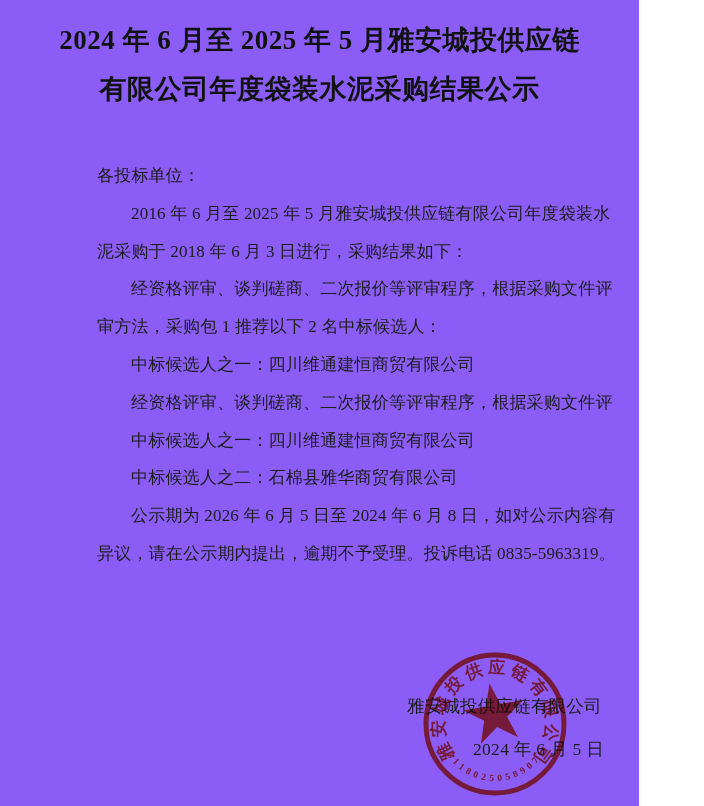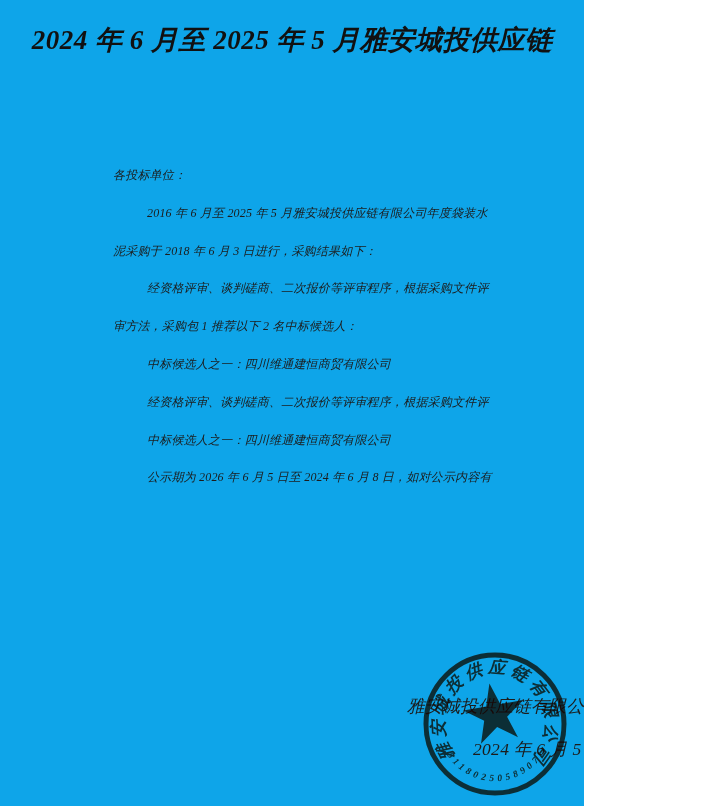--- a/index.html
+++ b/index.html
@@ -4,49 +4,47 @@
 <style>
   :root { --seal-color: #d5392c; --ink: #1c1c1c; }
   * { box-sizing: border-box; margin: 0; padding: 0; }
   html, body { background: #ffffff; }
   body {
     font-family: "Liberation Serif", "DejaVu Serif", serif;
     color: var(--ink);
   }
   .page {
     position: relative;
-    width: 584px;
+    width: 639px;
     height: 806px;
-    background: #0ea5e9;
+    background: #8b5cf6;
     overflow: hidden;
-    font-style: italic;
   }
   
   .doc-title {
     position: absolute;
     top: 16px;
     left: 30px;
     right: 30px;
     text-align: center;
     font-size: 27px;
     font-weight: 700;
     line-height: 49px;
     letter-spacing: 0.5px;
     color: #111;
   }
   
   .body-text {
     position: absolute;
     top: 157px;
     left: 97px;
     width: 514px;
-    font-size: 12px;
+    font-size: 17px;
     line-height: 37.8px;
     color: var(--ink);
-    margin-left: 16px;
   }
   .body-text p {
     white-space: nowrap;
     letter-spacing: 0.2px;
   }
   .body-text p.indent { text-indent: 34px; }
   
   .sig-company {
     position: absolute;
     top: 694px;
@@ -94,32 +92,35 @@
     letter-spacing: 3.8px;
   }
 </style>
 </head>
 <body>
 
 <div class="page">
 
   <div class="doc-title">
     <div>2024 年 6 月至 2025 年 5 月雅安城投供应链</div>
+    <div>有限公司年度袋装水泥采购结果公示</div>
   </div>
 
   <div class="body-text">
     <p>各投标单位：</p>
     <p class="indent">2016 年 6 月至 2025 年 5 月雅安城投供应链有限公司年度袋装水</p>
     <p>泥采购于 2018 年 6 月 3 日进行，采购结果如下：</p>
     <p class="indent">经资格评审、谈判磋商、二次报价等评审程序，根据采购文件评</p>
     <p>审方法，采购包 1 推荐以下 2 名中标候选人：</p>
     <p class="indent">中标候选人之一：四川维通建恒商贸有限公司</p>
     <p class="indent">经资格评审、谈判磋商、二次报价等评审程序，根据采购文件评</p>
     <p class="indent">中标候选人之一：四川维通建恒商贸有限公司</p>
+    <p class="indent">中标候选人之二：石棉县雅华商贸有限公司</p>
     <p class="indent">公示期为 2026 年 6 月 5 日至 2024 年 6 月 8 日，如对公示内容有</p>
+    <p>异议，请在公示期内提出，逾期不予受理。投诉电话 0835-5963319。</p>
   </div>
 
   <div class="sig-company">雅安城投供应链有限公司</div>
   <div class="sig-date">2024 年 6 月 5 日</div>
 
   <svg class="seal" viewBox="0 0 152 152" xmlns="http://www.w3.org/2000/svg">
     <defs>
       <path id="sealTopArc" d="M 36.9 108.8 A 51 51 0 1 1 115.1 108.8" fill="none"></path>
       <path id="sealBottomArc" d="M 24.3 100.1 A 57 57 0 0 0 127.7 100.1" fill="none"></path>
     </defs>

